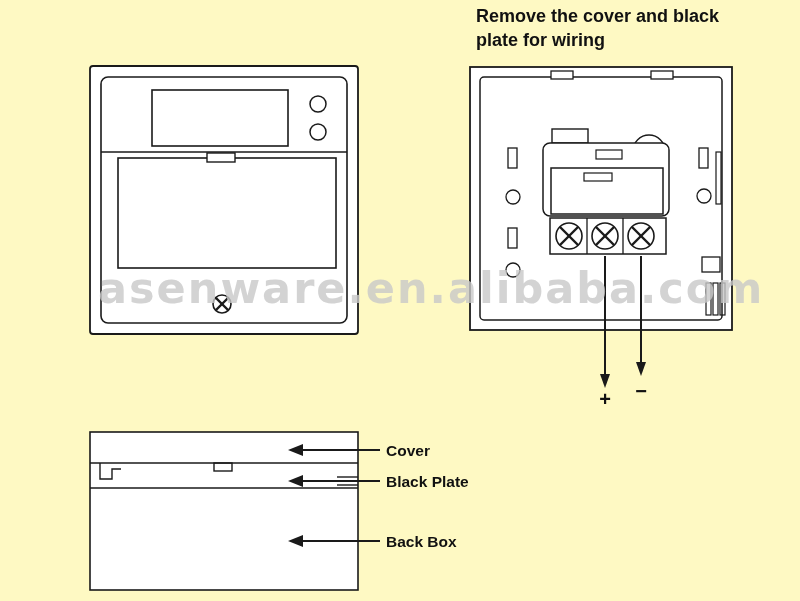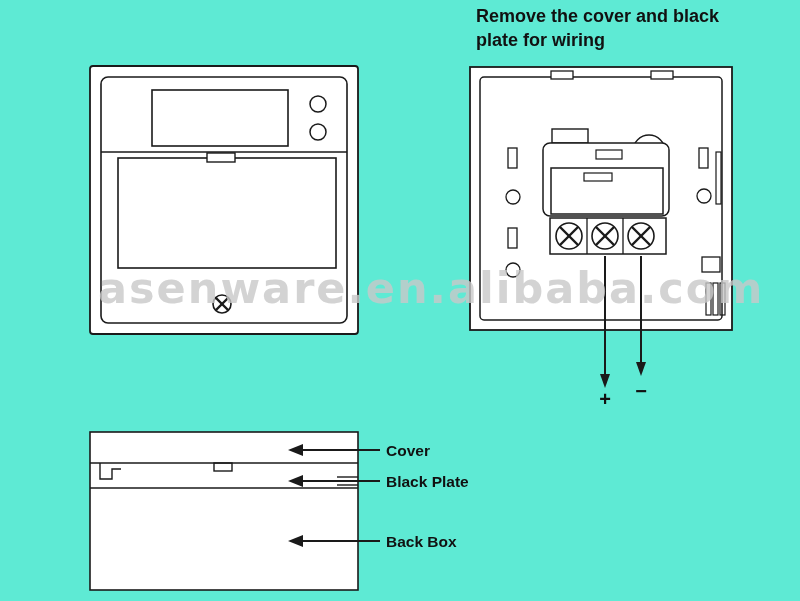--- a/index.html
+++ b/index.html
@@ -4,21 +4,21 @@
 <style>
   html, body {
     margin: 0;
     padding: 0;
     background: #ffffff;
   }
   .canvas {
     position: relative;
     width: 800px;
     height: 601px;
-    background: #5eead4;
+    background: #fef9c3;
     overflow: hidden;
     font-family: "Liberation Sans", sans-serif;
   }
   svg { position: absolute; top: 0; left: 0; }
   .ln { stroke: #1a1a1a; fill: none; }
   .fw { stroke: #1a1a1a; fill: #ffffff; }
   .solid { fill: #1a1a1a; stroke: none; }
   .title-text {
     font-family: "Liberation Sans", sans-serif;
     font-size: 18px;

